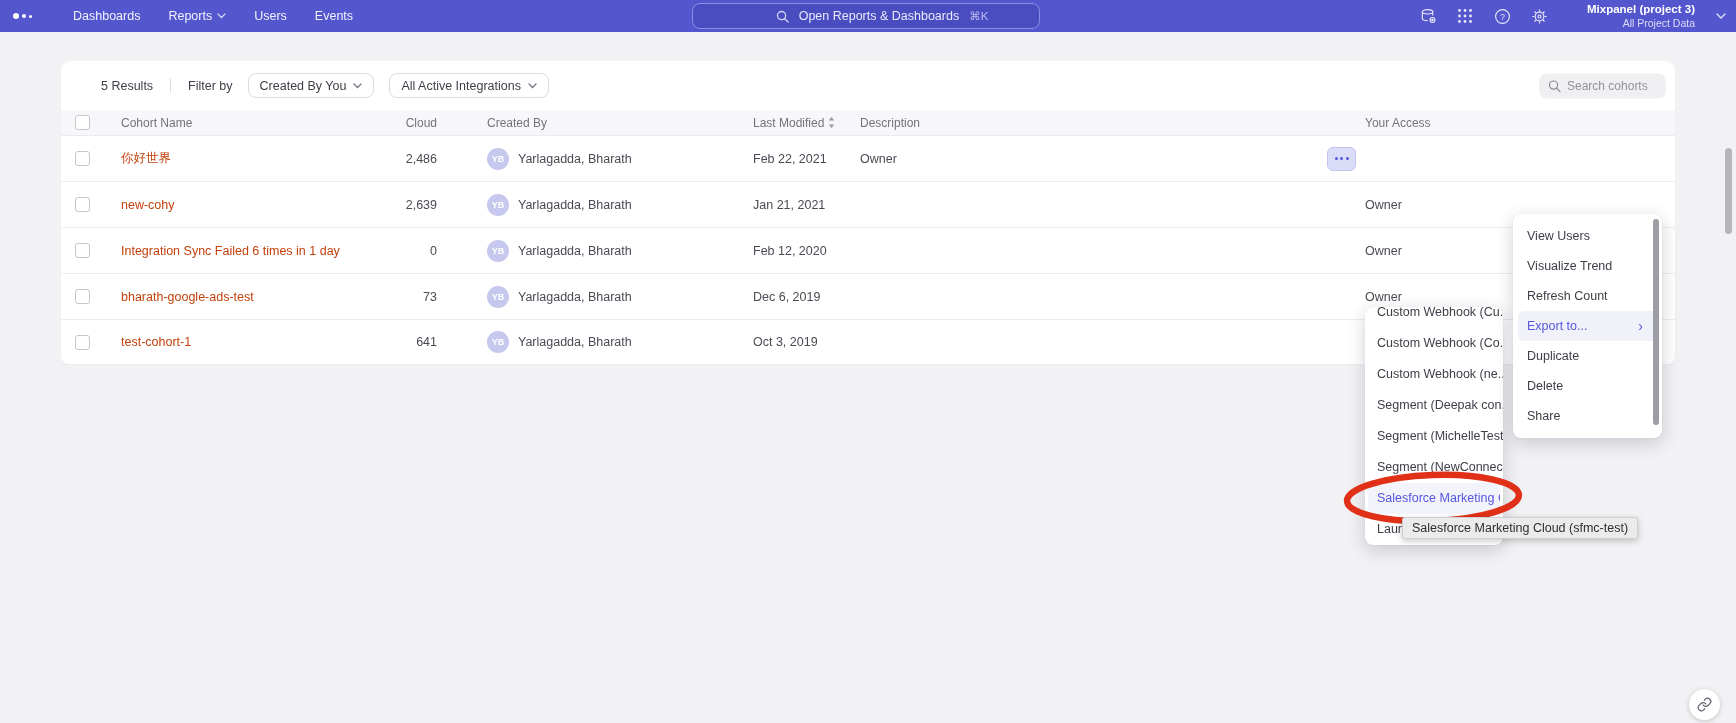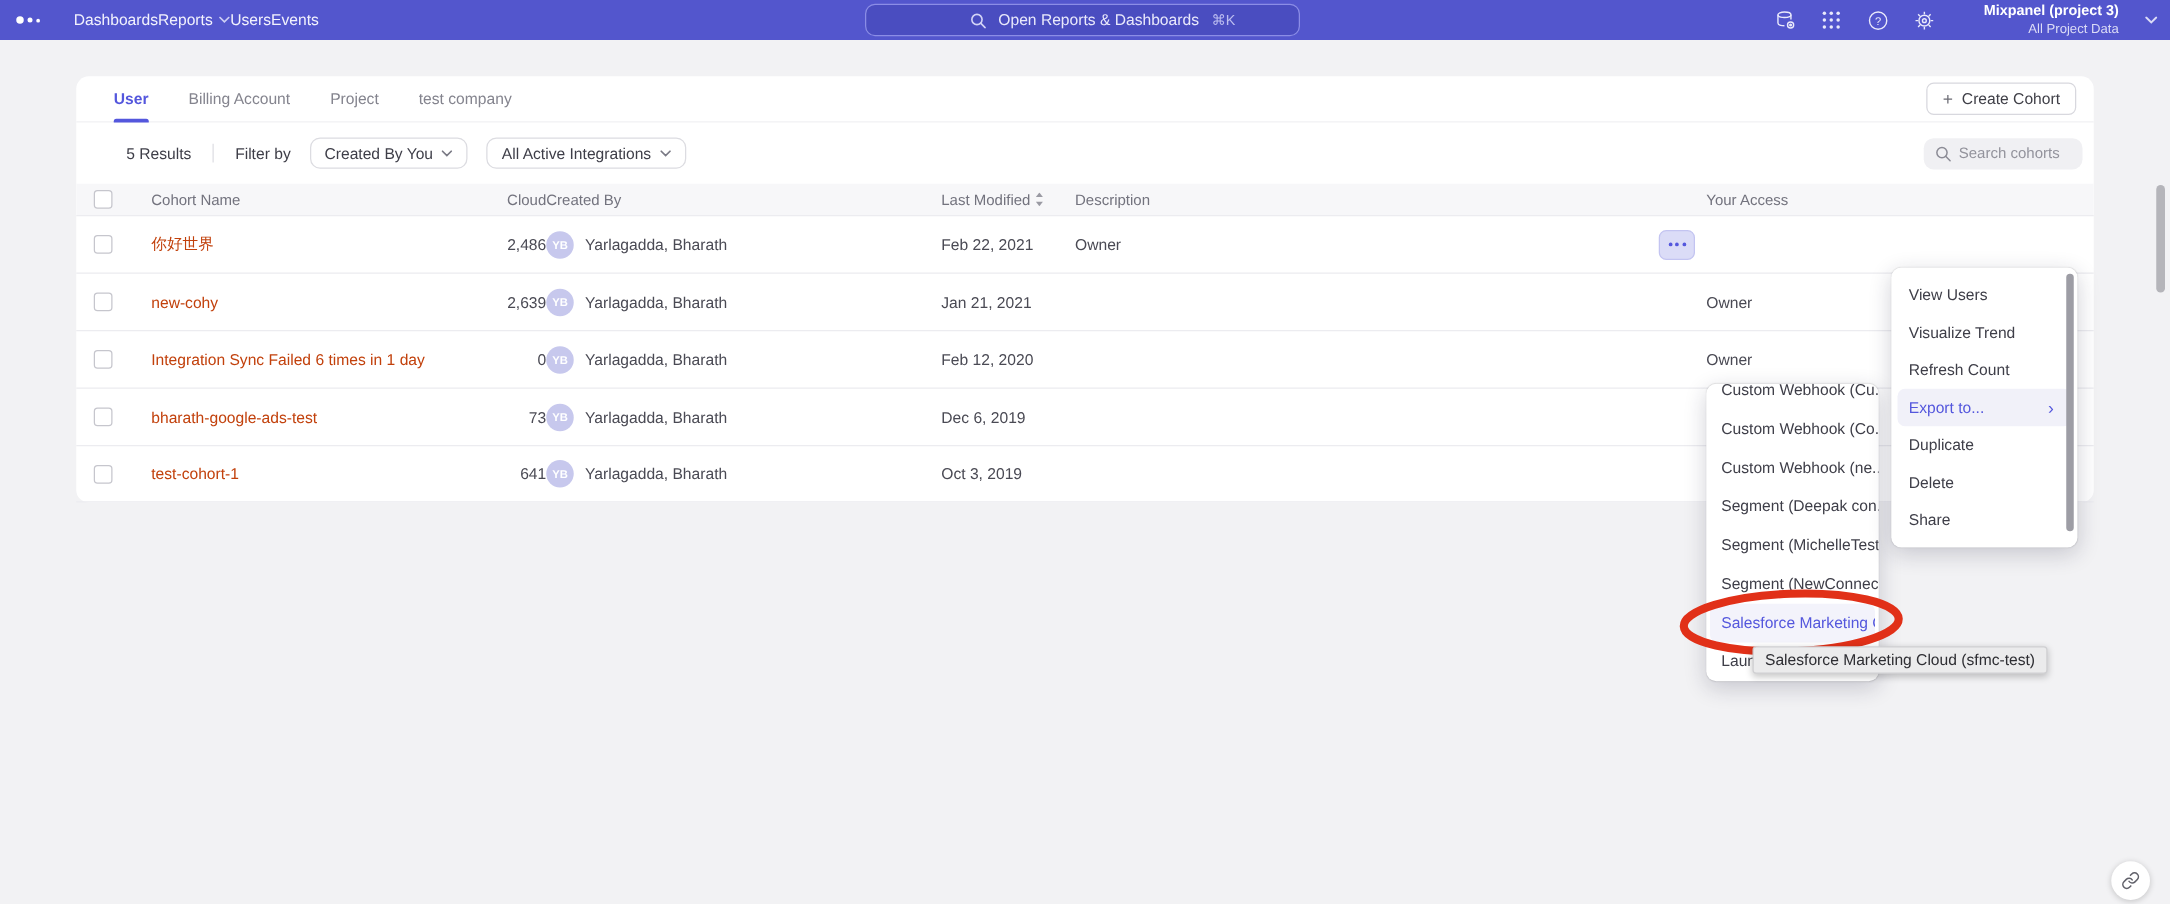--- a/index.html
+++ b/index.html
@@ -7,21 +7,21 @@
     font-family:"Liberation Sans","DejaVu Sans",sans-serif; }
 
   
   .nav { position:absolute; left:0; top:0; width:1736px; height:32px; background:#5356cd;
     display:flex; align-items:center; color:#fff; z-index:10; }
   .logo-dots { display:flex; align-items:center; gap:3px; margin-left:13px; }
   .logo-dots i { background:#fff; border-radius:50%; display:block; }
   .logo-dots i:nth-child(1){ width:6px; height:6px; }
   .logo-dots i:nth-child(2){ width:4px; height:4px; }
   .logo-dots i:nth-child(3){ width:3px; height:3px; }
-  .nav-items { display:flex; align-items:flex-end; margin-left:27px; }
+  .nav-items { display:flex; align-items:flex-end; gap:28px; margin-left:41px; }
   .nav-item { font-size:12.5px; color:#f2f2fd; cursor:pointer; display:flex; align-items:center; gap:5px; }
   .nav-search { position:absolute; left:692px; top:3px; width:348px; height:26px; background:#4a4dc0;
     border:1px solid #8b8de6; border-radius:8px; display:flex; align-items:center; justify-content:center;
     gap:10px; cursor:pointer;padding-left:32px; }
   .nav-search .ph { font-size:12.5px; color:#e9e9fb; }
   .nav-search .kbd { font-size:11.5px; color:#bcbdf0; }
   .nav-right { position:absolute; right:10px; top:0; height:32px; display:flex; align-items:center; gap:19px; }
   .nav-ic { width:18px; height:18px; display:flex; align-items:center; justify-content:center; cursor:pointer; }
   .proj { margin-left:20px; text-align:right; line-height:1.25; cursor:pointer; }
   .proj .p1 { font-size:11.5px; font-weight:bold; color:#fff; }
@@ -54,21 +54,21 @@
     color:#3e3e48; font-family:inherit; }
   .search-box input::placeholder { color:#93939c; }
 
   
   .trow { display:grid; grid-template-columns:60px 220px 96px 316px 107px 505px 310px; align-items:center; }
   .thead { height:25px; background:#f7f7f9; font-size:12px; color:#73737e; }
   .tbody-row { height:46px; border-top:1px solid #ececf0; font-size:12.5px; color:#4a4a54; }
   .c-check { padding-left:14px; }
   .cb { width:15px; height:15px; border:1.5px solid #c6c6cd; border-radius:3px; background:#fff; cursor:pointer; }
   .c-count { text-align:right; }
-  .c-created { display:flex; align-items:center; gap:9px; }
+  .c-created { padding-left:50px; display:flex; align-items:center; gap:9px; }
   .c-modified{ display:flex; align-items:center; gap:4px; }
   .name-link { color:#c2410c; cursor:pointer; white-space:nowrap; }
   .avatar { width:22px; height:22px; border-radius:50%; background:#c7c8ed; color:#fff; font-size:9px;
     font-weight:bold; display:flex; align-items:center; justify-content:center; }
   .c-desc { display:flex; align-items:center; justify-content:space-between; padding-right:36px; }
   .desc-ph { color:#9b9ba3; }
   .c-access { display:flex; align-items:center; justify-content:space-between; padding-right:9px; }
   .more-btn { width:29px; height:24px; background:#dbdcf7; border:1px solid #c3c4f1; border-radius:6px;
     display:flex; align-items:center; justify-content:center; gap:2.5px; cursor:pointer; }
   .more-btn i { width:3px; height:3px; border-radius:50%; background:#5457dd; display:block; }
@@ -187,30 +187,20 @@
     <div class="proj-chev">
       <svg width="10" height="7" viewBox="0 0 10 7">
           <path d="M1 1l4 4 4-4" fill="none" stroke="#dcdcf6" stroke-width="1.5" stroke-linecap="round"></path>
         </svg>
     </div>
   </div>
 </div>
 
 <div class="card">
 
-  <div class="tabs-row">
-    <div class="tab active">User</div>
-    <div class="tab">Billing Account</div>
-    <div class="tab">Project</div>
-    <div class="tab">test company</div>
-    <div class="create-btn">
-      <span class="plus">+</span>
-      <span>Create Cohort</span>
-    </div>
-  </div>
 
   <div class="filter-row">
     <span class="results">5 Results</span>
     <span class="vdiv"></span>
     <span class="filter-by">Filter by</span>
     <div class="drop-btn">
       <span>Created By You</span>
       <svg width="9" height="6" viewBox="0 0 9 6">
           <path d="M1 1l3.5 3.5L8 1" fill="none" stroke="#7a7a85" stroke-width="1.4" stroke-linecap="round"></path>
         </svg>

